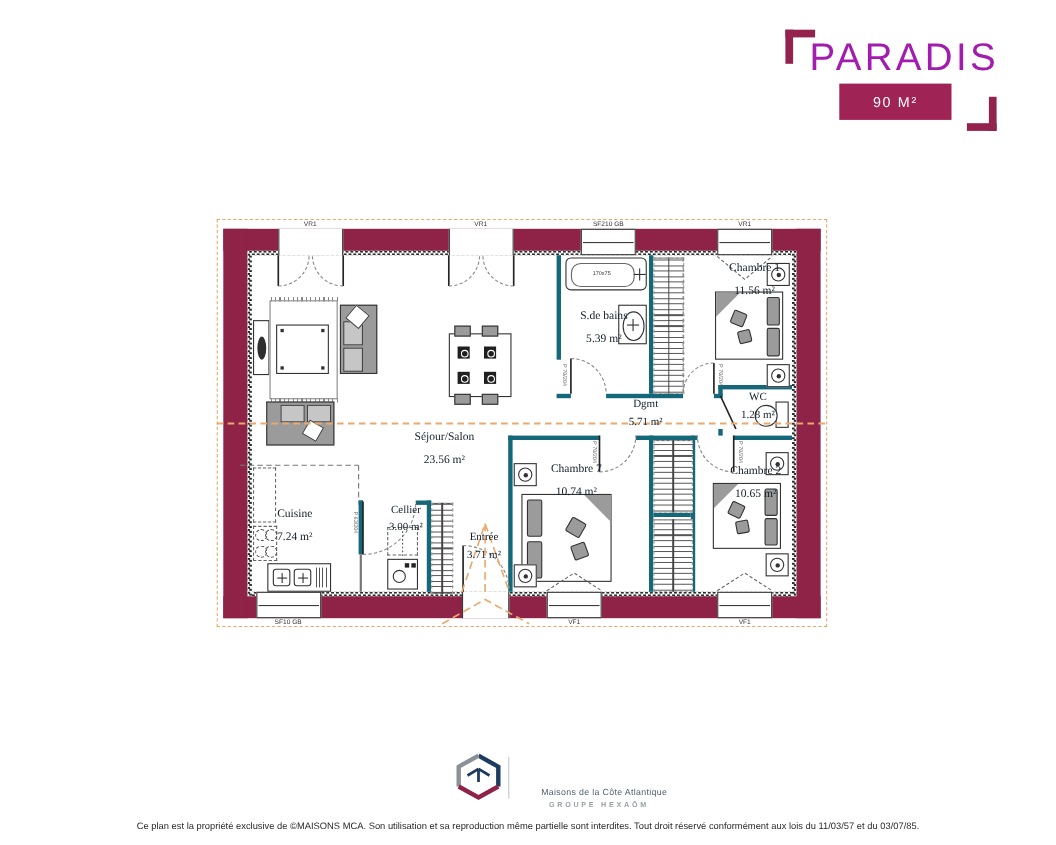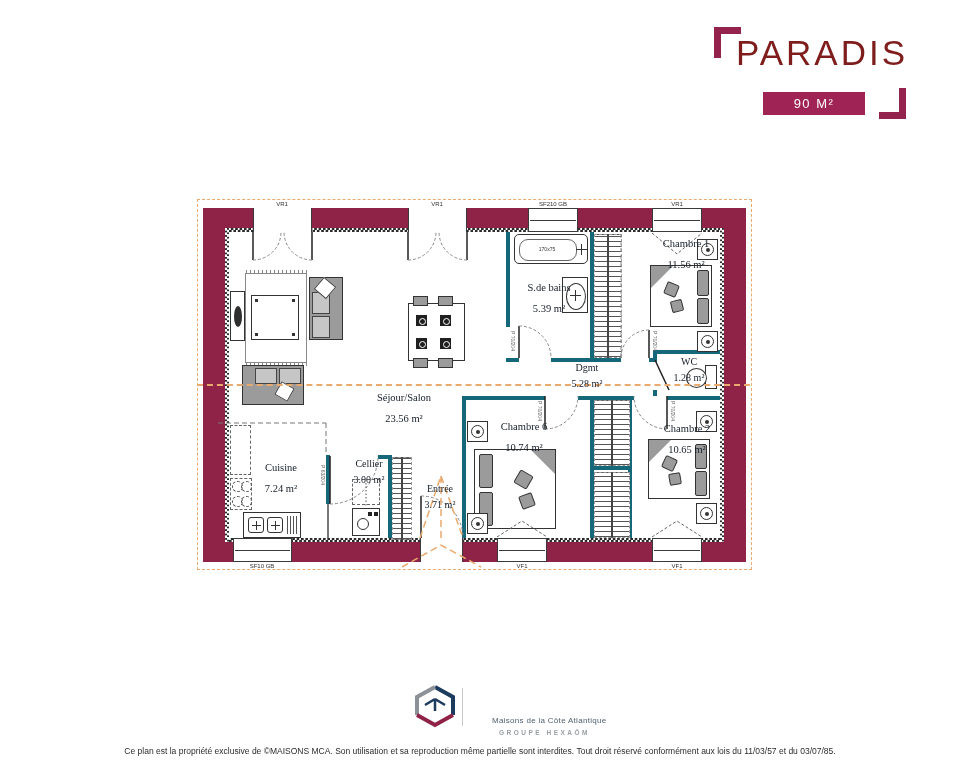--- a/index.html
+++ b/index.html
@@ -1,21 +1,21 @@
 <!DOCTYPE html>
 <html><head>
 <meta charset="utf-8">
 <style>
   html,body{margin:0;padding:0;background:#fff;}
   .page{position:relative;width:960px;height:768px;background:#fff;overflow:hidden;
         font-family:"Liberation Sans",sans-serif;}
   .a{position:absolute;}
   
   .brand-bar{background:#93224d;}
-  .title{font-size:35px;font-weight:200;letter-spacing:3px;color:#7f1d1d;
+  .title{font-size:35px;font-weight:200;letter-spacing:3px;color:#a21caf;
          font-family:"Liberation Sans",sans-serif;}
   .badge{background:#9f2355;color:#fff;font-size:13px;letter-spacing:1.5px;
          display:flex;align-items:center;justify-content:center;}
   
   .plan{left:197px;top:199px;width:556px;height:372px;}
   .plan-border{left:0;top:0;width:553px;height:369px;border:1.5px dashed #eaaa6e;}
   .wall{background:#8e2347;}
   .chk{background:repeating-conic-gradient(#2b2b2b 0% 25%,#fff 0% 50%) 0 0/4.4px 4.4px;}
   .iw{background:#15687a;}
   .hatch{background-color:#fff;border:1px dashed #999;
@@ -55,21 +55,21 @@
   .disclaimer{font-size:8.5px;color:#2b2b2b;text-align:center;}
 </style>
 </head>
 <body>
 
 <div class="page">
 
   <div class="a brand-bar" style="left:714px;top:27px;width:27px;height:7px"></div>
   <div class="a brand-bar" style="left:714px;top:27px;width:7px;height:31px"></div>
   <div class="a title" style="left:736px;top:33px">PARADIS</div>
-  <div class="a badge" style="left:763px;top:92px;width:102px;height:23px">90 M²</div>
+  <div class="a badge" style="left:763px;top:76px;width:102px;height:33px">90 M²</div>
   <div class="a brand-bar" style="left:879px;top:112px;width:27px;height:7px"></div>
   <div class="a brand-bar" style="left:899px;top:88px;width:7px;height:31px"></div>
 
   <div class="a plan">
     <div class="a plan-border"></div>
 
     <div class="a wall" style="left:6px;top:9px;width:543px;height:20px"></div>
     <div class="a wall" style="left:6px;top:343px;width:543px;height:20px"></div>
     <div class="a wall" style="left:6px;top:9px;width:22px;height:354px"></div>
     <div class="a wall" style="left:527px;top:9px;width:22px;height:354px"></div>
@@ -281,54 +281,54 @@
 
       <path d="M223,339 L244,277 L266,339 M244,277 V339 M205,368 L244,346 L284,368" stroke="#eaaa6e" stroke-width="1.5" stroke-dasharray="7,4" fill="none"></path>
     </svg>
 
     <div class="a orange-line" style="left:0;top:185px;width:553px"></div>
 
     <div class="roomlabel" style="left:207px;top:188px">
       <div>Séjour/Salon</div>
       <div>23.56 m²</div>
     </div>
-    <div class="roomlabel" style="left:84px;top:258px">
+    <div class="roomlabel" style="left:71px;top:258px">
       <div>Cuisine</div>
       <div>7.24 m²</div>
     </div>
     <div class="roomlabel tight" style="left:172px;top:257px">
       <div>Cellier</div>
       <div>3.00 m²</div>
     </div>
     <div class="roomlabel tight" style="left:243px;top:282px">
       <div>Entrée</div>
       <div>3.71 m²</div>
     </div>
     <div class="roomlabel" style="left:352px;top:78px">
       <div>S.de bains</div>
       <div>5.39 m²</div>
     </div>
     <div class="roomlabel tight" style="left:390px;top:161px">
       <div>Dgmt</div>
-      <div>5.28 m²</div>
+      <div>5.71 m²</div>
     </div>
     <div class="roomlabel tight" style="left:492px;top:155px">
       <div>WC</div>
       <div>1.28 m²</div>
     </div>
     <div class="roomlabel" style="left:489px;top:34px">
       <div>Chambre 1</div>
       <div>11.56 m²</div>
     </div>
     <div class="roomlabel" style="left:490px;top:219px">
       <div>Chambre 2</div>
       <div>10.65 m²</div>
     </div>
     <div class="roomlabel" style="left:327px;top:217px">
-      <div>Chambre 6</div>
+      <div>Chambre 7</div>
       <div>10.74 m²</div>
     </div>
 
     <div class="pdl" style="left:313px;top:132px">P 70/204</div>
     <div class="pdl" style="left:455px;top:132px">P 70/204</div>
     <div class="pdl" style="left:340px;top:202px">P 70/204</div>
     <div class="pdl" style="left:473px;top:202px">P 70/204</div>
     <div class="pdl" style="left:123px;top:266px">P 63/204</div>
   </div>
 

